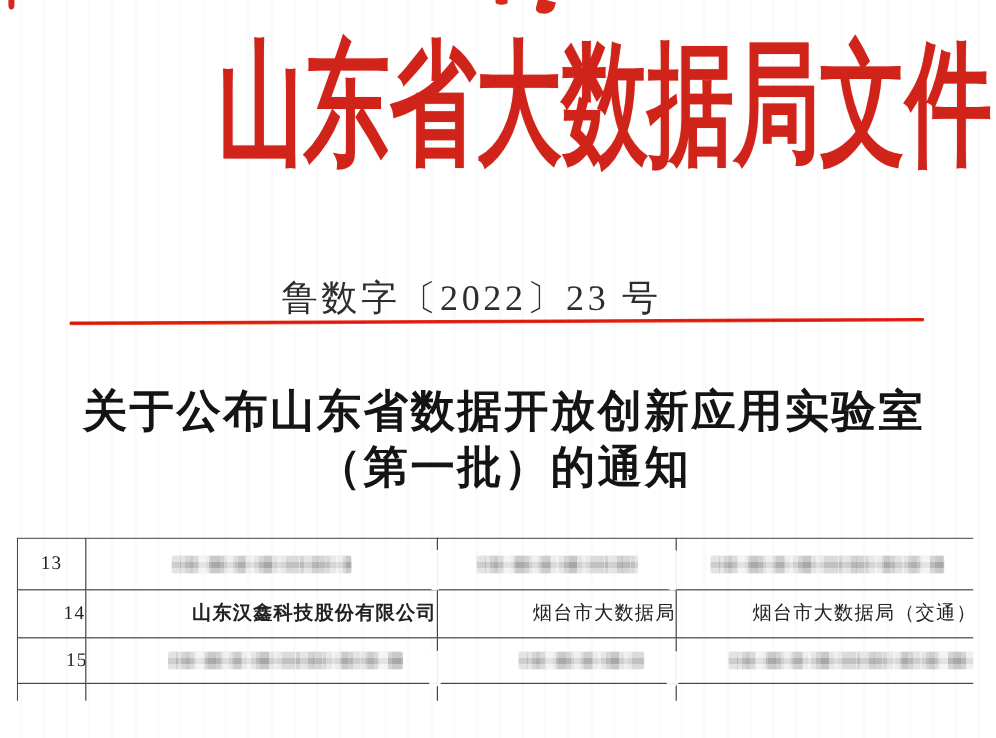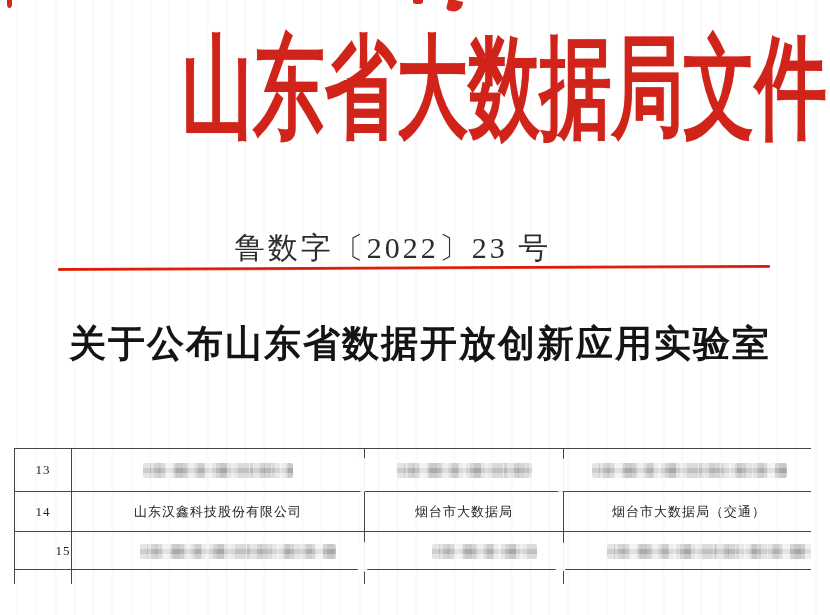--- a/index.html
+++ b/index.html
@@ -45,28 +45,28 @@
   .notice-title{left:0;top:320px;width:830px;text-align:center;color:#141414;}
   .notice-line{font-size:37px;line-height:47px;font-weight:bold;letter-spacing:2px;white-space:nowrap;margin-left:10px;}
 
   
   .table-clip{left:14px;top:448px;width:797px;height:136px;overflow:hidden;}
   table.doc-table{border-collapse:collapse;table-layout:fixed;width:797px;}
   table.doc-table td{
     border:1.6px solid #454545;
     text-align:center;vertical-align:middle;
     padding:0;color:#222222;
-    font-size:13px;letter-spacing:1px;white-space:nowrap;overflow:hidden;
+    font-size:16px;letter-spacing:1px;white-space:nowrap;overflow:hidden;
   }
   td.c-idx{width:56px;font-size:17px;letter-spacing:0;}
-  td.c-company{width:292px;}
+  td.c-company{width:292px;font-weight:bold;}
   td.c-bureau{width:198px;}
   td.c-lab{width:250px;}
   tr.r13 td{height:42px;}
-  tr.r14 td{height:39px;}
+  tr.r14 td{height:39px;text-align:right;}
   tr.r15 td{height:37px;padding-left:40px;}
   tr.rcut td{height:26px;border-bottom:none;}
 
   
   .mosaic{
     display:inline-block;height:15px;vertical-align:middle;border-radius:2px;
     background:
       repeating-linear-gradient(0deg, rgba(255,255,255,.30) 0 5px, rgba(0,0,0,.05) 5px 10px),
       repeating-linear-gradient(90deg, rgba(255,255,255,.40) 0 7px, rgba(255,255,255,0) 7px 11px, rgba(130,130,130,.25) 11px 18px, rgba(255,255,255,0) 18px 22px),
       repeating-linear-gradient(90deg, #c0c0c0 0 8px, #dadada 8px 15px, #cbcbcb 15px 23px, #e4e4e4 23px 31px, #c4c4c4 31px 38px);
@@ -94,20 +94,21 @@
 </div>
 
 <div class="abs doc-number-wrap">
   <span class="doc-number">鲁数字〔2022〕23 号</span>
 </div>
 
 <div class="abs red-rule"></div>
 
 <div class="abs notice-title">
   <div class="notice-line">关于公布山东省数据开放创新应用实验室</div>
+  <div class="notice-line">（第一批）的通知</div>
 </div>
 
 <div class="abs table-clip">
   <table class="doc-table">
     <tbody>
         <tr class="r13">
       <td class="c-idx">13</td>
       <td class="c-company"><span class="mosaic m-w150"></span></td>
       <td class="c-bureau"><span class="mosaic m-w135"></span></td>
       <td class="c-lab"><span class="mosaic m-w195"></span></td>

